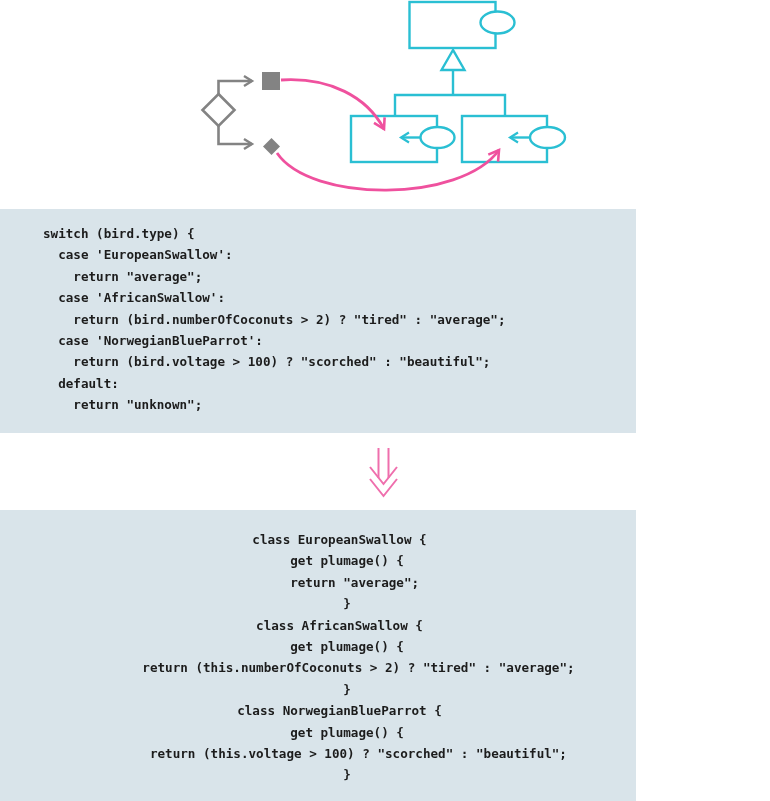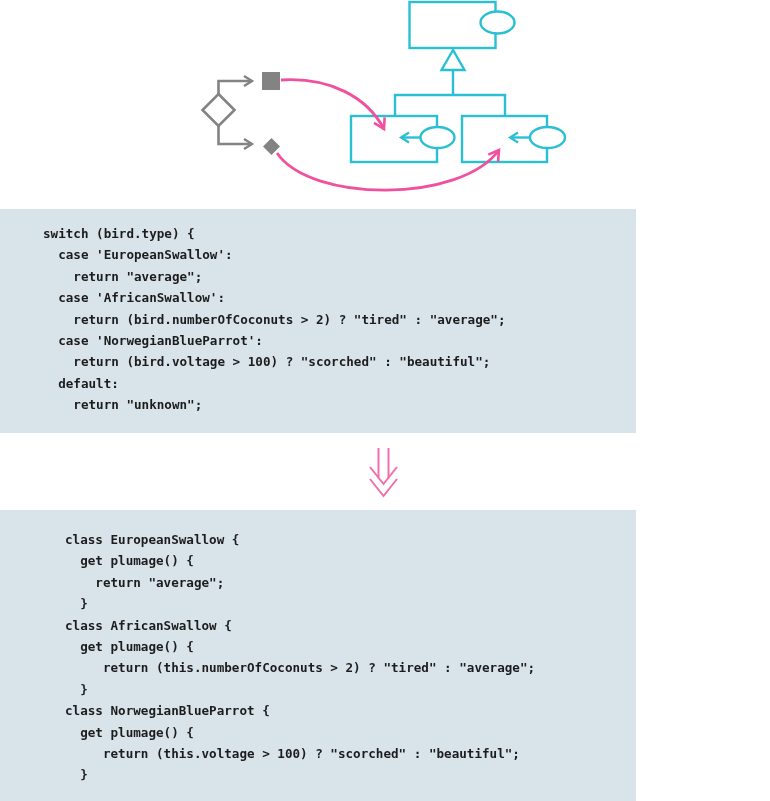--- a/index.html
+++ b/index.html
@@ -30,21 +30,21 @@
   .gray-node-open   { stroke: var(--gray); fill: #ffffff; }
   .pink-stroke { stroke: var(--pink); fill: none; }
   .code-block {
     position: absolute;
     left: 0;
     width: 636px;
     background: var(--code_bg);
     box-sizing: border-box;
   }
   .code-block.before { top: 209px; height: 224px; padding: 14px 0 0 43px; }
-  .code-block.after  { top: 510px; height: 291px; padding: 19px 0 0 65px; }
+  .code-block.after  { top: 510px; height: 291px; padding: 19px 0 0 43px; text-align: center; }
   .code-block pre {
     margin: 0;
     font-family: "DejaVu Sans Mono", "Liberation Mono", monospace;
     font-size: 12.6px;
     font-weight: bold;
     line-height: 21.4px;
     color: var(--code_text);
     white-space: pre;
   }
   .transform-arrow-svg {

